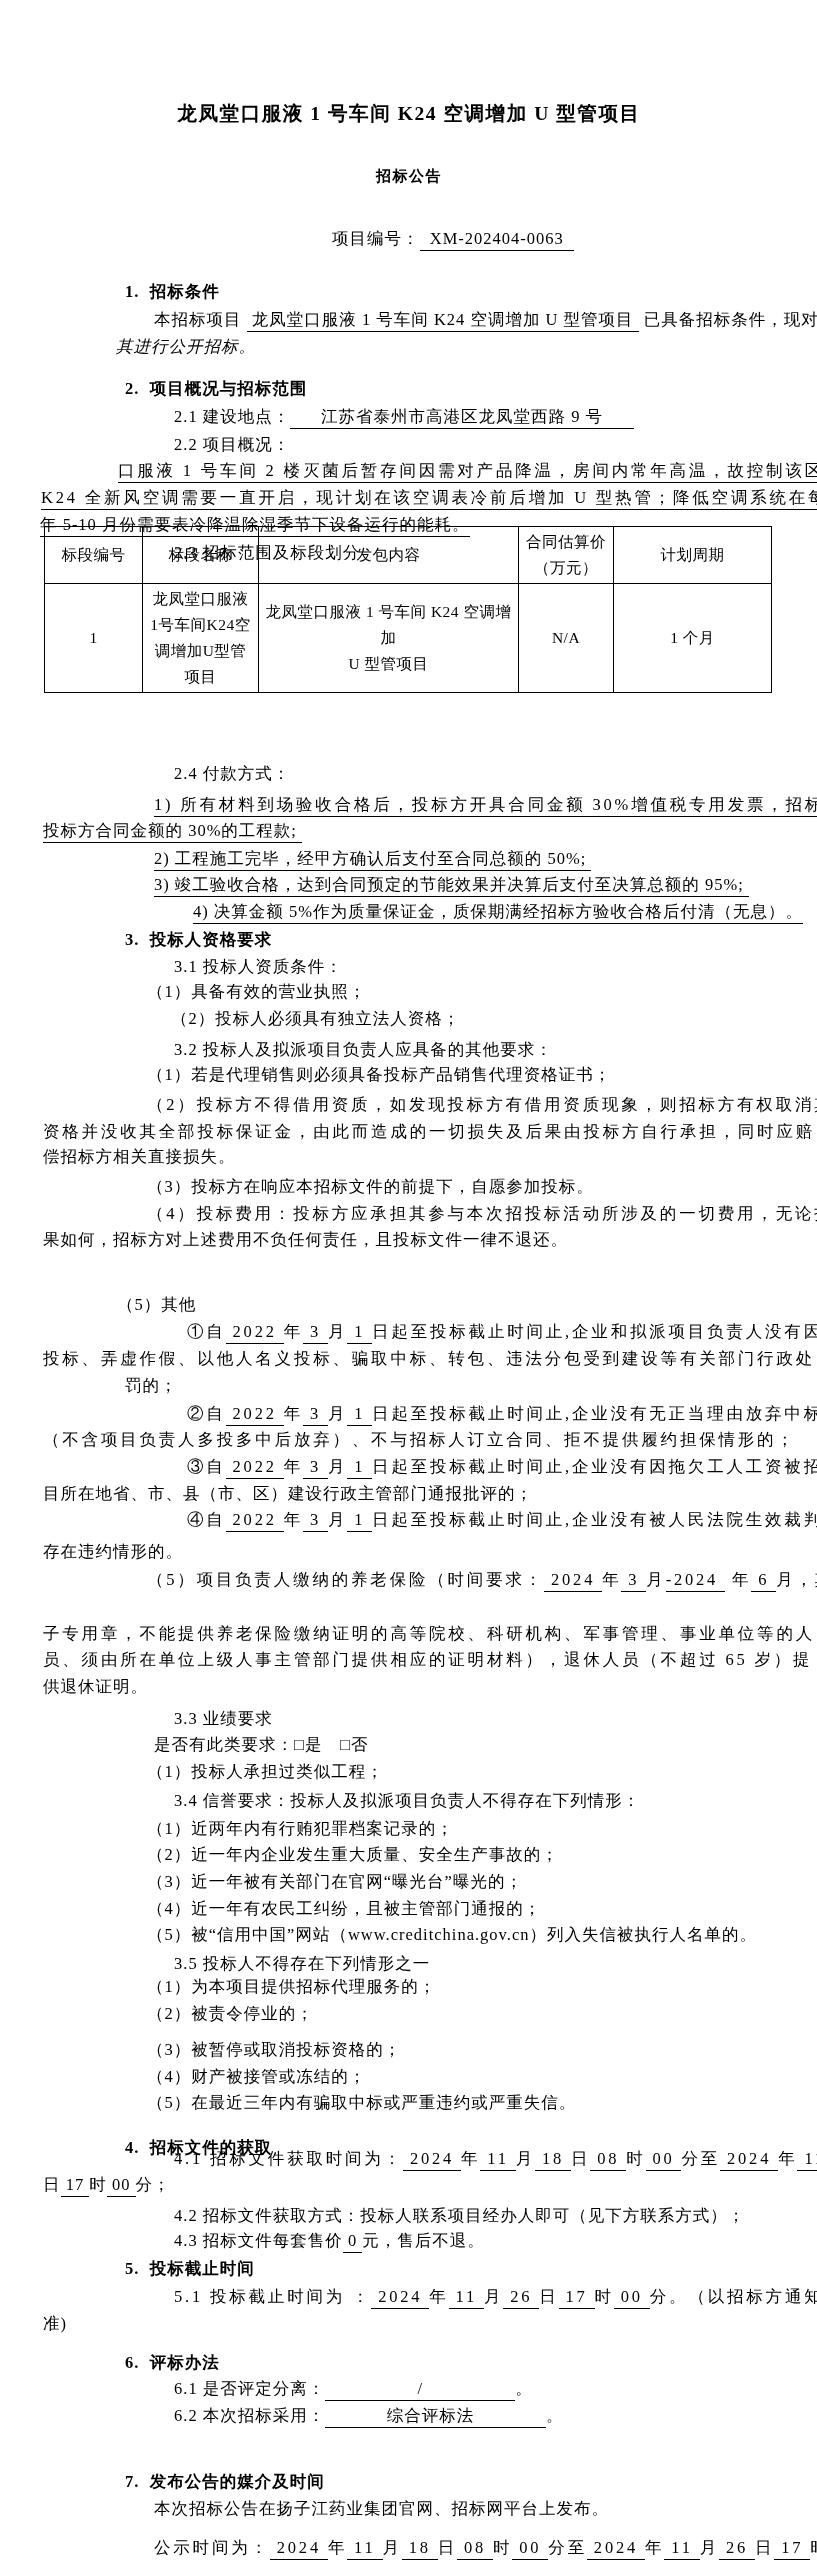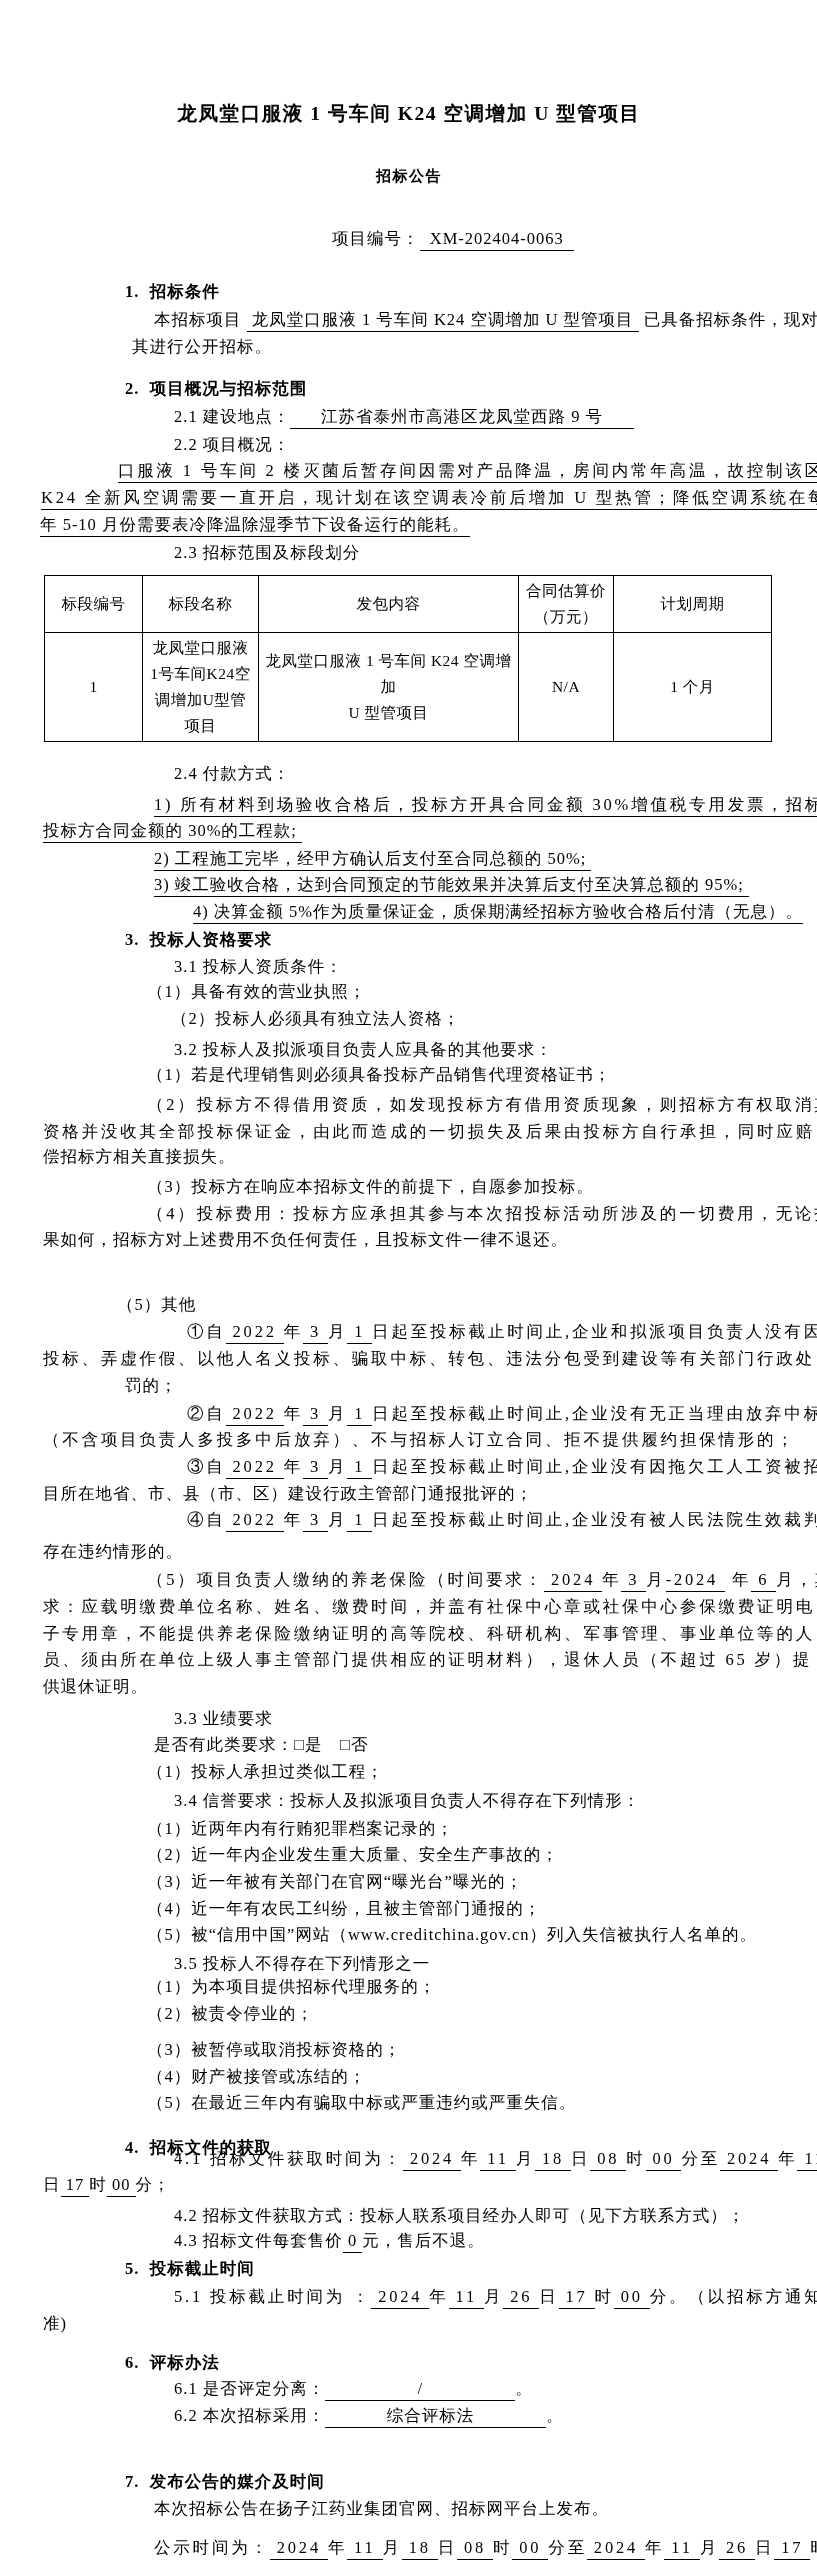--- a/index.html
+++ b/index.html
@@ -18,21 +18,21 @@
     font-size:16.5px;
     letter-spacing:1px;
     line-height:1.2;
   }
   .wide{letter-spacing:2.8px;}
   .bold{font-weight:bold;}
   .ctr{left:0;right:0;text-align:center;letter-spacing:1.5px;}
   .u{border-bottom:1px solid #000;padding-bottom:2.1px;}
   #bid-table{
     position:absolute;
-    left:44px;top:575px;
+    left:44px;top:526px;
     width:727px;
     border-collapse:collapse;
     table-layout:fixed;
   }
   #bid-table th,#bid-table td{
     border:1px solid #000;
     text-align:center;
     vertical-align:middle;
     font-weight:normal;
     font-size:15.5px;
@@ -82,21 +82,21 @@
 U 型管项目</td>
       <td>N/A</td>
       <td>1 个月</td>
     </tr>
   </tbody>
     </table>
 
 <div class="ln" style="top: 229px; left: 332px;"><span class="t">项目编号：</span><span class="u">  XM-202404-0063  </span></div>
     <div class="ln bold" style="top: 282px; left: 125px;"><span class="t">1.  招标条件</span></div>
     <div class="ln" style="top: 310px; left: 154px;"><span class="t">本招标项目 </span><span class="u"> 龙凤堂口服液 1 号车间 K24 空调增加 U 型管项目 </span><span class="t"> 已具备招标条件，现对</span></div>
-    <div class="ln" style="top: 337px; left: 132px;"><span class="t">其进行公开招标。</span></div>
+    <div class="ln" style="top: 337px; left: 116px; font-style: italic;"><span class="t">其进行公开招标。</span></div>
     <div class="ln bold" style="top: 379px; left: 125px;"><span class="t">2.  项目概况与招标范围</span></div>
     <div class="ln" style="top: 407px; left: 174px;"><span class="t">2.1 建设地点：</span><span class="u">      江苏省泰州市高港区龙凤堂西路 9 号      </span></div>
     <div class="ln" style="top: 435px; left: 174px;"><span class="t">2.2 项目概况：</span></div>
     <div class="ln wide" style="top: 461px; left: 118px;"><span class="u">口服液 1 号车间 2 楼灭菌后暂存间因需对产品降温，房间内常年高温，故控制该区域的</span></div>
     <div class="ln wide" style="top: 488px; left: 41px;"><span class="u">K24 全新风空调需要一直开启，现计划在该空调表冷前后增加 U 型热管；降低空调系统在每</span></div>
     <div class="ln" style="top: 515px; left: 40px;"><span class="u">年 5-10 月份需要表冷降温除湿季节下设备运行的能耗。</span></div>
     <div class="ln" style="top: 543px; left: 174px;"><span class="t">2.3 招标范围及标段划分</span></div>
     <div class="ln" style="top: 764px; left: 174px;"><span class="t">2.4 付款方式：</span></div>
     <div class="ln wide" style="top: 795px; left: 154px;"><span class="u">1) 所有材料到场验收合格后，投标方开具合同金额 30%增值税专用发票，招标方支付</span></div>
     <div class="ln" style="top: 821px; left: 43px;"><span class="u">投标方合同金额的 30%的工程款; </span></div>
@@ -119,21 +119,20 @@
     <div class="ln wide" style="top: 1322px; left: 187px;"><span class="t">①自</span><span class="u"> 2022 </span><span class="t">年</span><span class="u"> 3 </span><span class="t">月</span><span class="u"> 1 </span><span class="t">日起至投标截止时间止,企业和拟派项目负责人没有因串通</span></div>
     <div class="ln wide" style="top: 1349px; left: 43px;"><span class="t">投标、弄虚作假、以他人名义投标、骗取中标、转包、违法分包受到建设等有关部门行政处</span></div>
     <div class="ln" style="top: 1376px; left: 125px;"><span class="t">罚的；</span></div>
     <div class="ln wide" style="top: 1404px; left: 187px;"><span class="t">②自</span><span class="u"> 2022 </span><span class="t">年</span><span class="u"> 3 </span><span class="t">月</span><span class="u"> 1 </span><span class="t">日起至投标截止时间止,企业没有无正当理由放弃中标资格</span></div>
     <div class="ln wide" style="top: 1430px; left: 43px;"><span class="t">（不含项目负责人多投多中后放弃）、不与招标人订立合同、拒不提供履约担保情形的；</span></div>
     <div class="ln wide" style="top: 1457px; left: 187px;"><span class="t">③自</span><span class="u"> 2022 </span><span class="t">年</span><span class="u"> 3 </span><span class="t">月</span><span class="u"> 1 </span><span class="t">日起至投标截止时间止,企业没有因拖欠工人工资被招标项</span></div>
     <div class="ln" style="top: 1484px; left: 43px;"><span class="t">目所在地省、市、县（市、区）建设行政主管部门通报批评的；</span></div>
     <div class="ln wide" style="top: 1510px; left: 187px;"><span class="t">④自</span><span class="u"> 2022 </span><span class="t">年</span><span class="u"> 3 </span><span class="t">月</span><span class="u"> 1 </span><span class="t">日起至投标截止时间止,企业没有被人民法院生效裁判认定</span></div>
     <div class="ln" style="top: 1542px; left: 43px;"><span class="t">存在违约情形的。</span></div>
     <div class="ln wide" style="top: 1570px; left: 147px;"><span class="t">（5）项目负责人缴纳的养老保险（时间要求：</span><span class="u"> 2024 </span><span class="t">年</span><span class="u"> 3 </span><span class="t">月</span><span class="u">-2024 </span><span class="t"> 年</span><span class="u"> 6 </span><span class="t">月，其他要</span></div>
-    <div class="ln wide" style="top: 1597px; left: 43px;"><span class="t">求：应载明缴费单位名称、姓名、缴费时间，并盖有社保中心章或社保中心参保缴费证明电</span></div>
     <div class="ln wide" style="top: 1624px; left: 43px;"><span class="t">子专用章，不能提供养老保险缴纳证明的高等院校、科研机构、军事管理、事业单位等的人</span></div>
     <div class="ln wide" style="top: 1650px; left: 43px;"><span class="t">员、须由所在单位上级人事主管部门提供相应的证明材料），退休人员（不超过 65 岁）提</span></div>
     <div class="ln" style="top: 1677px; left: 43px;"><span class="t">供退休证明。</span></div>
     <div class="ln" style="top: 1709px; left: 174px;"><span class="t">3.3 业绩要求</span></div>
     <div class="ln" style="top: 1735px; left: 154px;"><span class="t">是否有此类要求：□是　□否</span></div>
     <div class="ln" style="top: 1762px; left: 147px;"><span class="t">（1）投标人承担过类似工程；</span></div>
     <div class="ln" style="top: 1791px; left: 174px;"><span class="t">3.4 信誉要求：投标人及拟派项目负责人不得存在下列情形：</span></div>
     <div class="ln" style="top: 1819px; left: 147px;"><span class="t">（1）近两年内有行贿犯罪档案记录的；</span></div>
     <div class="ln" style="top: 1845px; left: 147px;"><span class="t">（2）近一年内企业发生重大质量、安全生产事故的；</span></div>
     <div class="ln" style="top: 1872px; left: 147px;"><span class="t">（3）近一年被有关部门在官网“曝光台”曝光的；</span></div>

